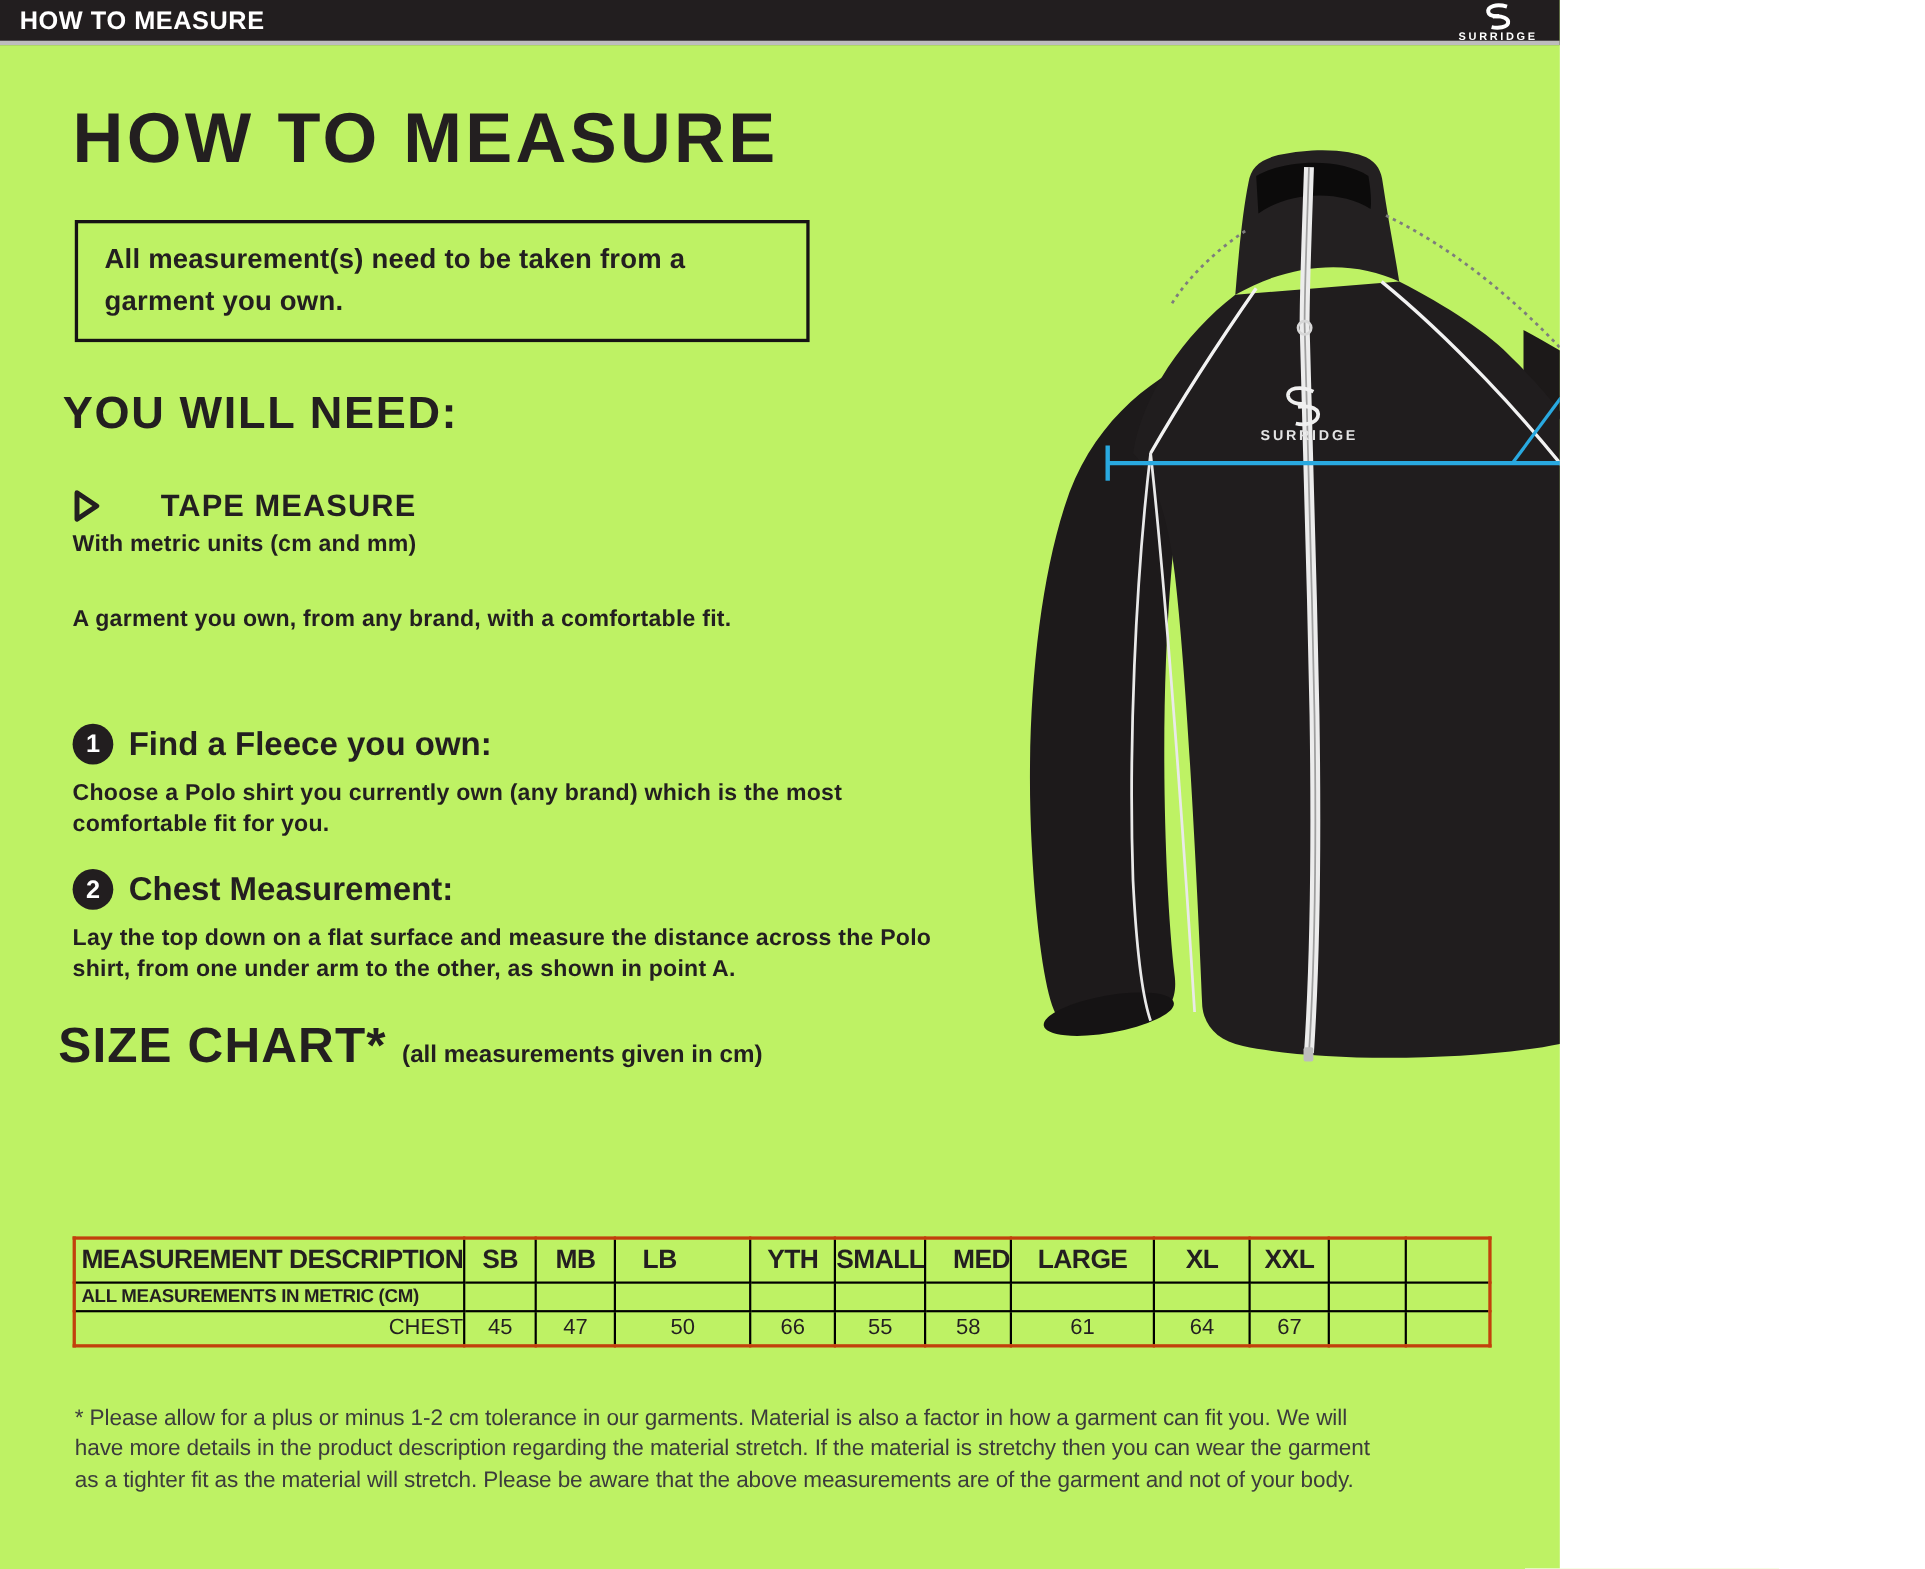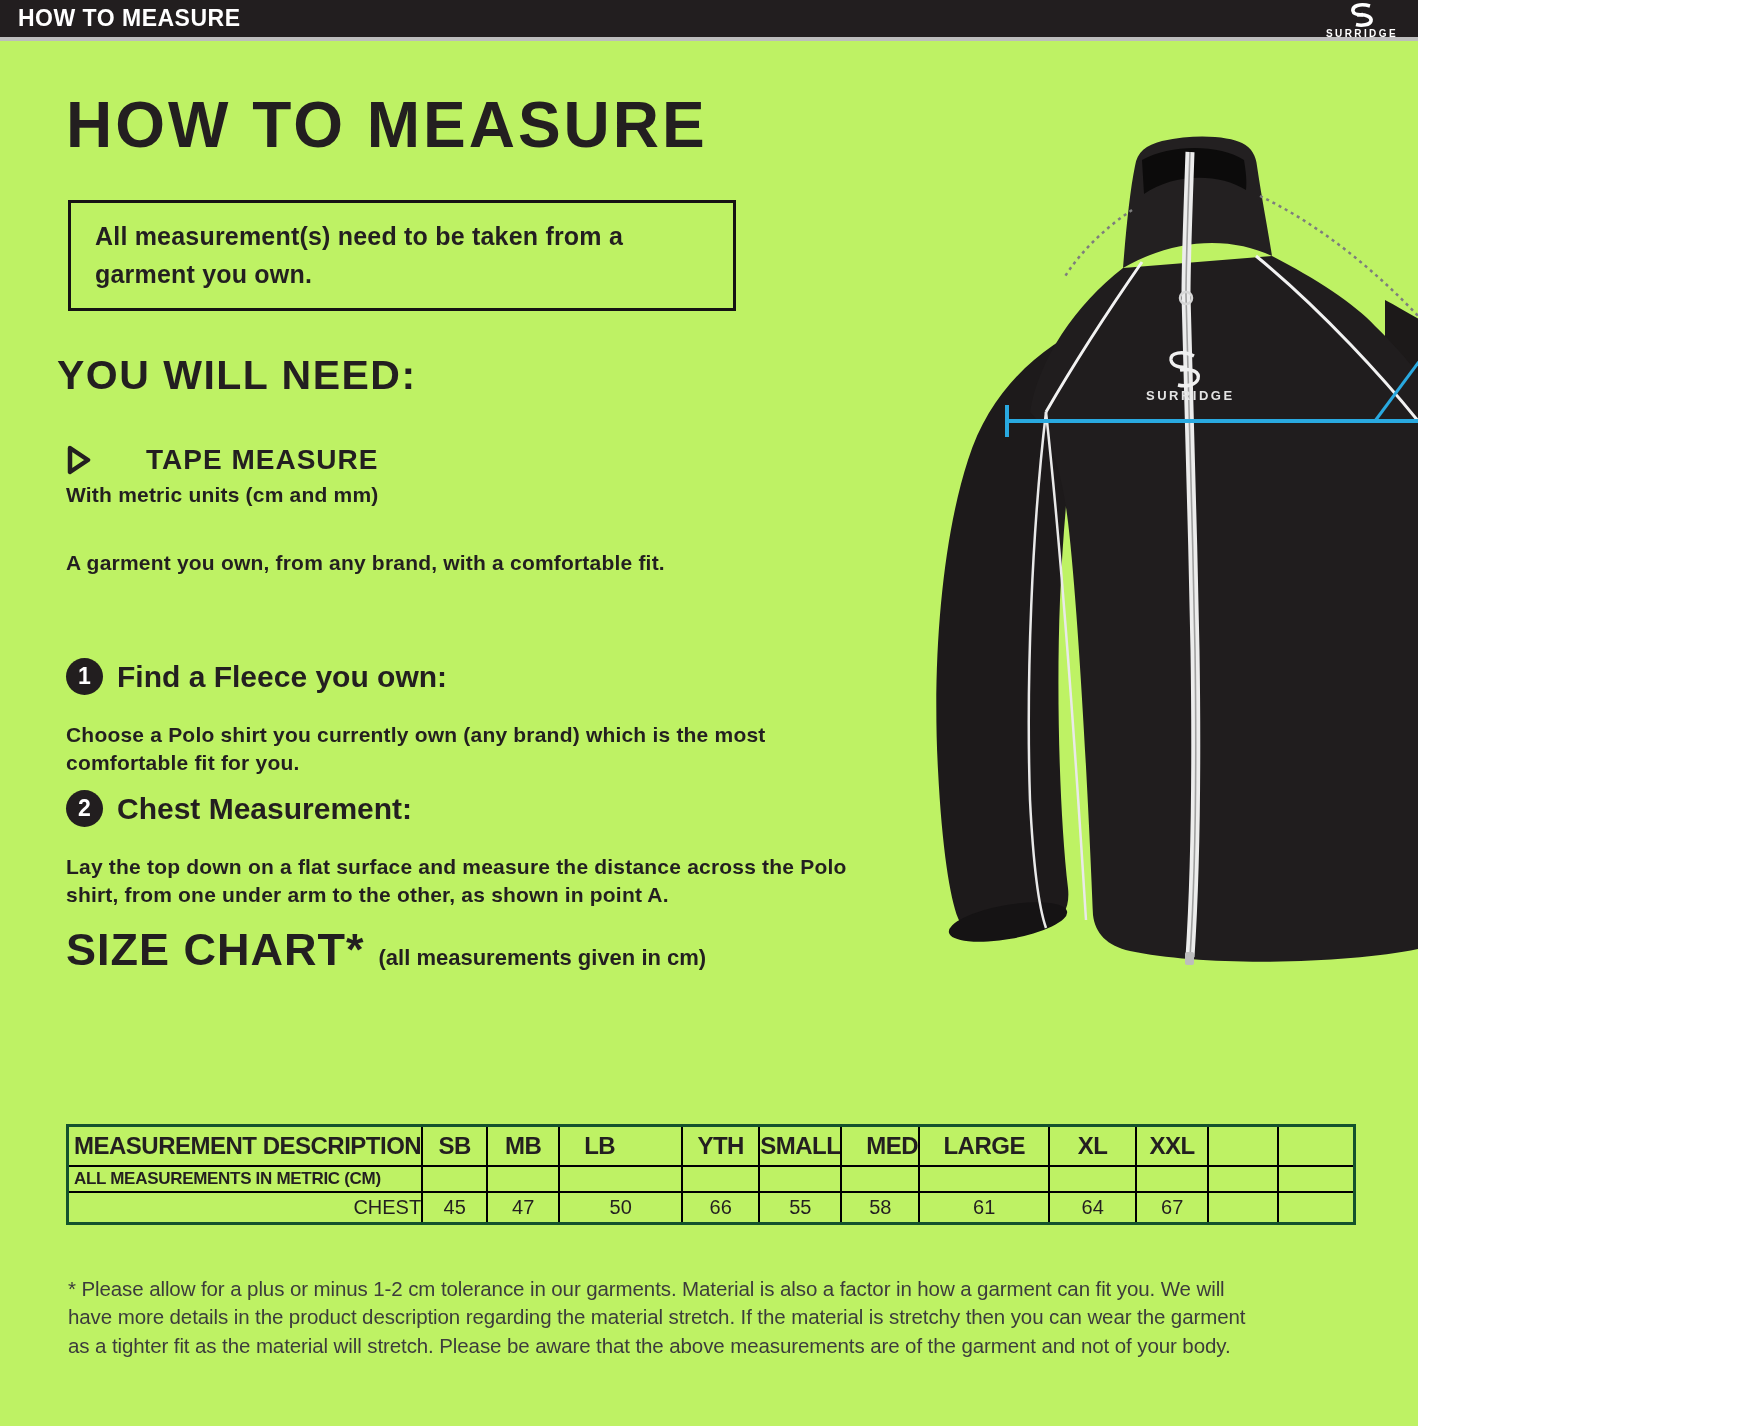--- a/index.html
+++ b/index.html
@@ -29,28 +29,28 @@
   .need-title{display:flex;align-items:center;gap:20px;font-size:28px;font-weight:bold;letter-spacing:1px;justify-content:space-between;}
   .need-title svg{flex:0 0 auto;}
   .need-desc{margin-top:7px;font-size:21px;font-weight:bold;letter-spacing:.2px;}
   .step{position:absolute;left:66px;width:805px;}
   #step-1{top:658px;} #step-2{top:790px;}
   .step-title{display:flex;align-items:center;gap:14px;font-size:30px;font-weight:bold;}
   .step-badge{
     flex:0 0 auto;width:37px;height:37px;border-radius:50%;background:#221e1f;color:#fff;
     display:flex;align-items:center;justify-content:center;font-size:23px;font-weight:bold;
   }
-  .step-desc{margin-top:26px;font-size:21px;font-weight:bold;line-height:1.32;letter-spacing:.2px;}
-  .size-heading{position:absolute;left:66px;top:924px;display:flex;align-items:baseline;gap:14px;}
+  .step-desc{margin-top:12px;font-size:21px;font-weight:bold;line-height:1.32;letter-spacing:.2px;}
+  .size-heading{position:absolute;left:53px;top:924px;display:flex;align-items:baseline;gap:14px;}
   .size-heading .big{font-size:45px;font-weight:bold;letter-spacing:1px;}
   .size-heading .small{font-size:22px;font-weight:bold;}
   
   table.size-chart{
     position:absolute;left:66px;top:1124px;border-collapse:collapse;table-layout:fixed;
-    border:3px solid #14532d;
+    border:3px solid #c2410c;
   }
   table.size-chart td{border:2px solid #000;overflow:hidden;white-space:nowrap;padding:0;}
   tr.hdr td{height:38px;font-size:24px;font-weight:bold;text-align:center;letter-spacing:-.5px;}
   tr.hdr td.first{text-align:left;padding-left:5px;}
   tr.hdr td.al{text-align:left;padding-left:24px;}
   tr.metric td{height:24px;font-size:17px;font-weight:bold;}
   tr.metric td.first{padding-left:5px;letter-spacing:-.3px;}
   tr.vals td{height:29px;font-size:20px;text-align:center;font-weight:normal;}
   tr.vals td.first{text-align:right;font-size:20px;padding-left:5px;}
   

